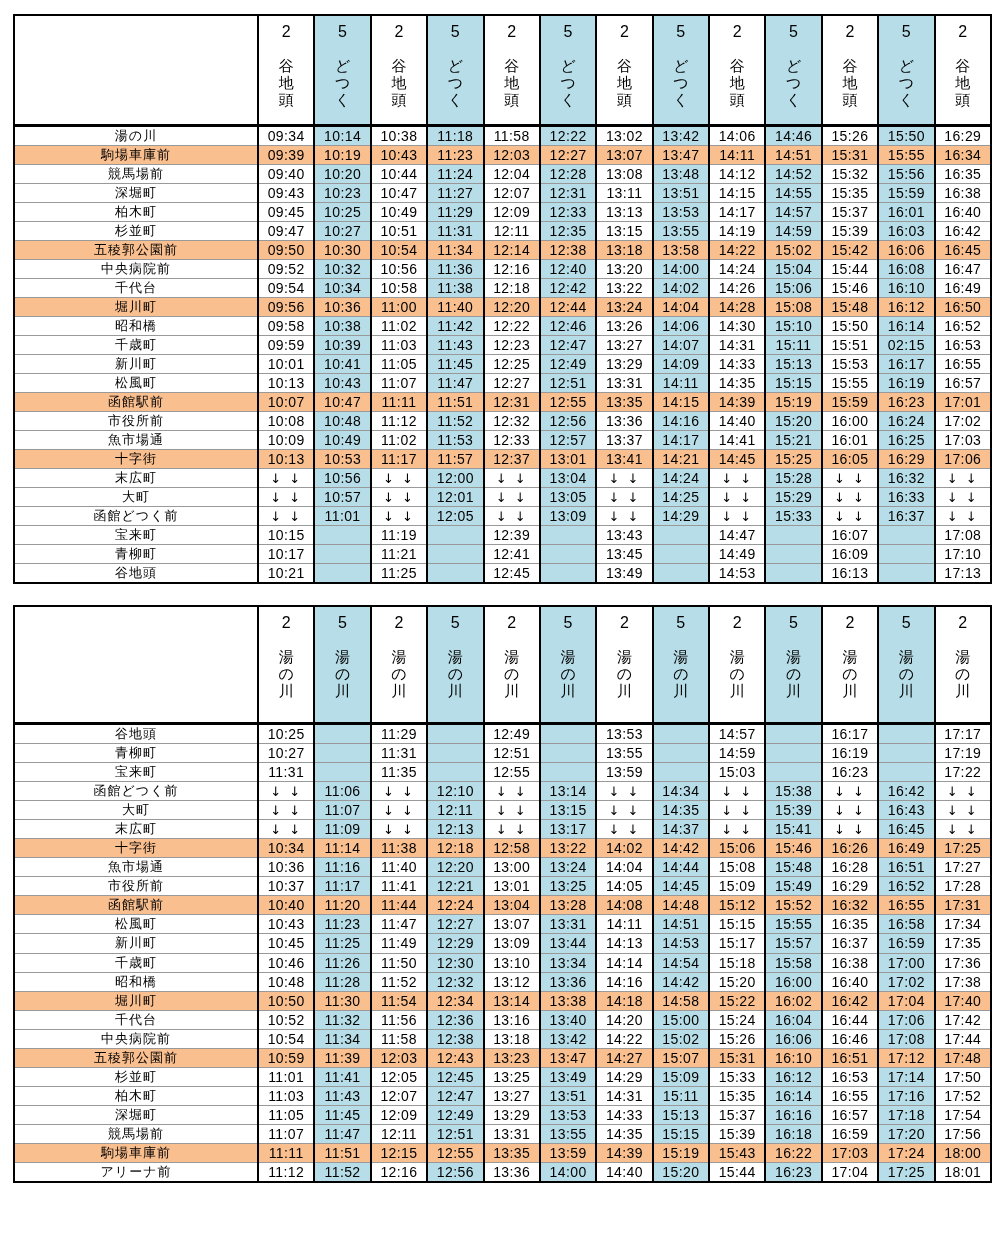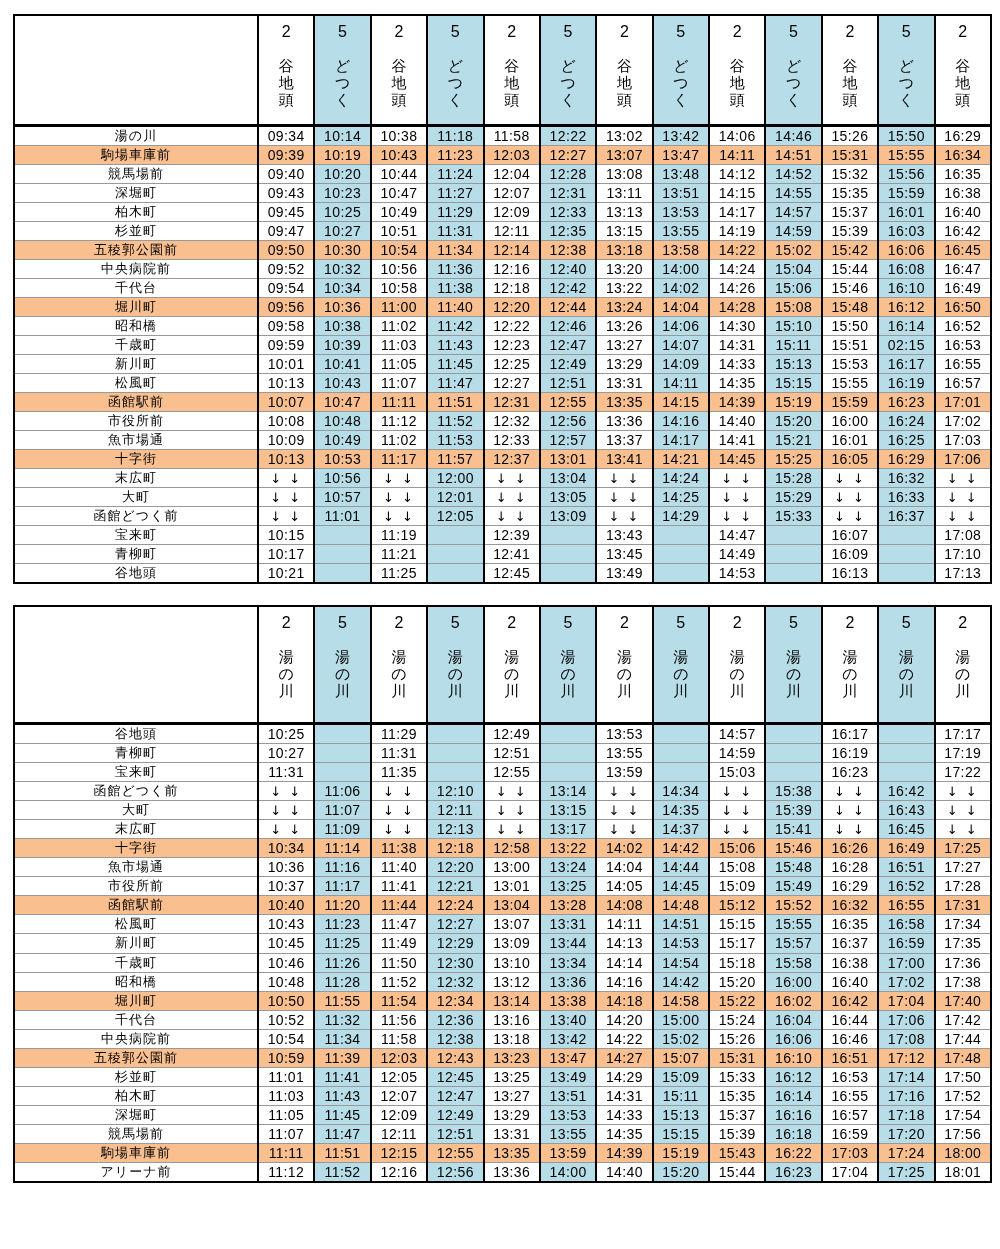--- a/index.html
+++ b/index.html
@@ -931,21 +931,21 @@
           <td class="time blue">14:42</td>
           <td class="time">15:20</td>
           <td class="time blue">16:00</td>
           <td class="time">16:40</td>
           <td class="time blue">17:02</td>
           <td class="time">17:38</td>
         </tr>
         <tr class="hl">
           <td class="station">堀川町</td>
           <td class="time">10:50</td>
-          <td class="time blue">11:55</td>
+          <td class="time blue">11:30</td>
           <td class="time">11:54</td>
           <td class="time blue">12:34</td>
           <td class="time">13:14</td>
           <td class="time blue">13:38</td>
           <td class="time">14:18</td>
           <td class="time blue">14:58</td>
           <td class="time">15:22</td>
           <td class="time blue">16:02</td>
           <td class="time">16:42</td>
           <td class="time blue">17:04</td>

